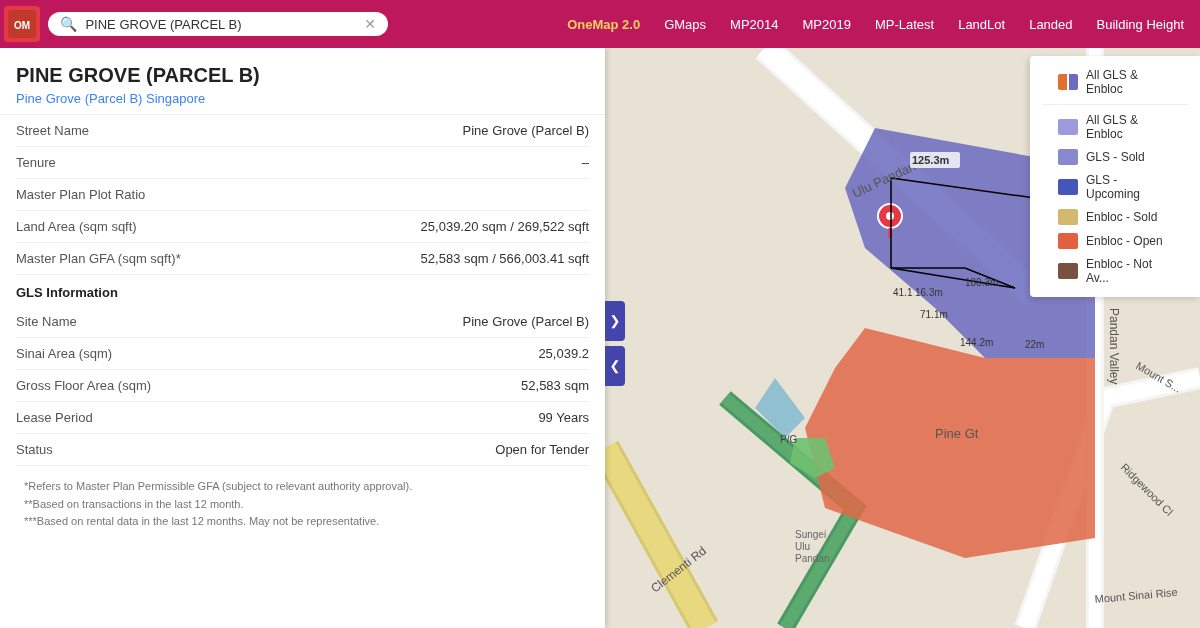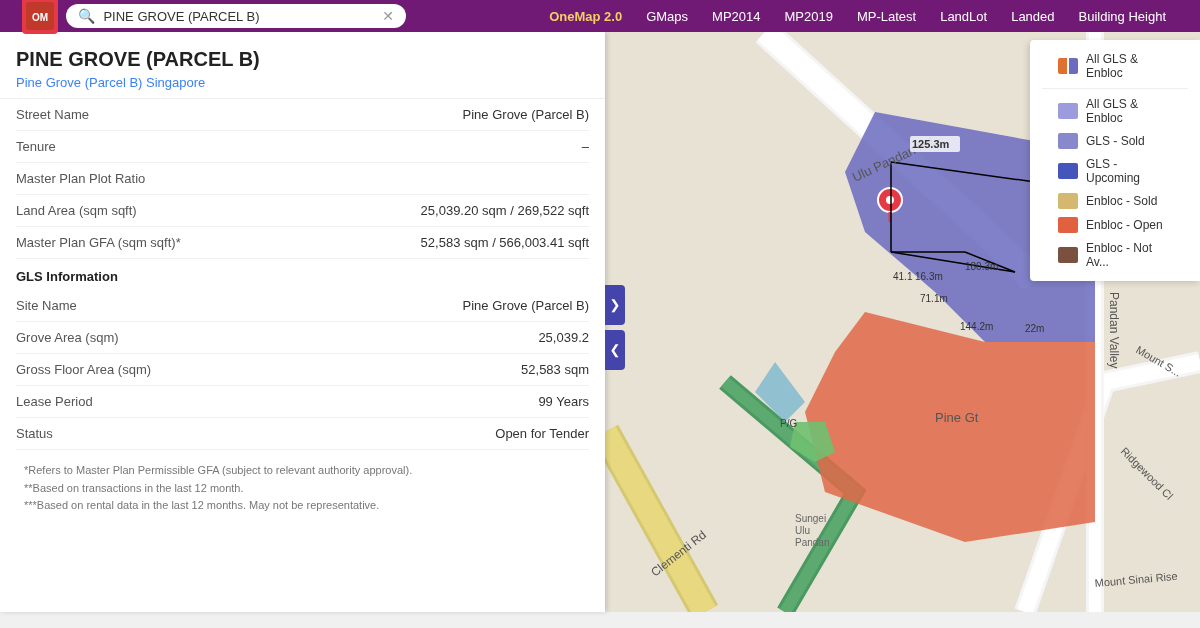--- a/index.html
+++ b/index.html
@@ -1,24 +1,24 @@
 <!DOCTYPE html>
 <html><head>
   <meta charset="utf-8">
   <style>
     * { box-sizing: border-box; margin: 0; padding: 0; }
     body { font-family: Arial, sans-serif; font-size: 13px; background: #f0f0f0; width: 1200px; height: 628px; overflow: hidden; }
 
     
     #top-nav {
-      background: #701a75;
-      height: 32px;
-      display: flex;
-      align-items: center;
-      padding: 0 22px;
+      background: #be185d;
+      height: 48px;
+      display: flex;
+      align-items: center;
+      padding: 0 4px;
       gap: 0;
       position: relative;
       z-index: 100;
     }
     .nav-logo {
       width: 36px;
       height: 36px;
       background: #e63946;
       border-radius: 4px;
       display: flex;
@@ -254,21 +254,21 @@
         <div class="detail-row">
       <span class="detail-label">Master Plan GFA (sqm sqft)*</span>
       <span class="detail-value">52,583 sqm / 566,003.41 sqft</span>
     </div>
         <div class="section-header">GLS Information</div>
         <div class="detail-row">
       <span class="detail-label">Site Name</span>
       <span class="detail-value">Pine Grove (Parcel B)</span>
     </div>
         <div class="detail-row">
-      <span class="detail-label">Grove Area (sqm)</span>
+      <span class="detail-label">Sinai Area (sqm)</span>
       <span class="detail-value">25,039.2</span>
     </div>
         <div class="detail-row">
       <span class="detail-label">Gross Floor Area (sqm)</span>
       <span class="detail-value">52,583 sqm</span>
     </div>
         <div class="detail-row">
       <span class="detail-label">Lease Period</span>
       <span class="detail-value">99 Years</span>
     </div>

